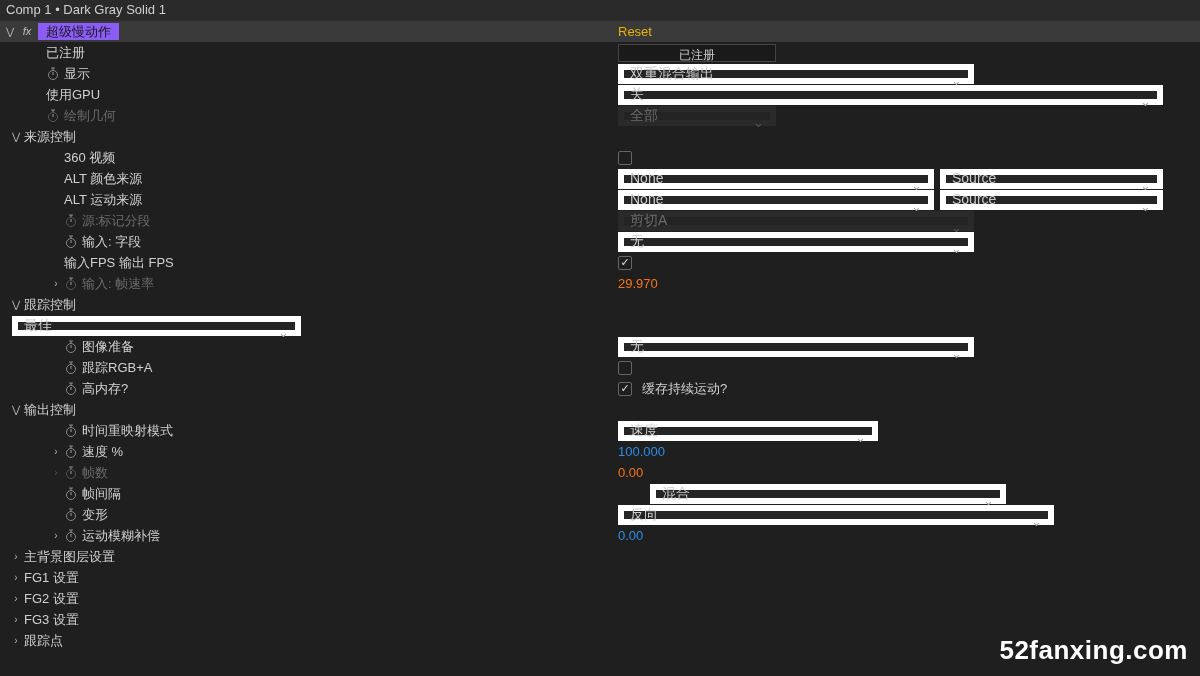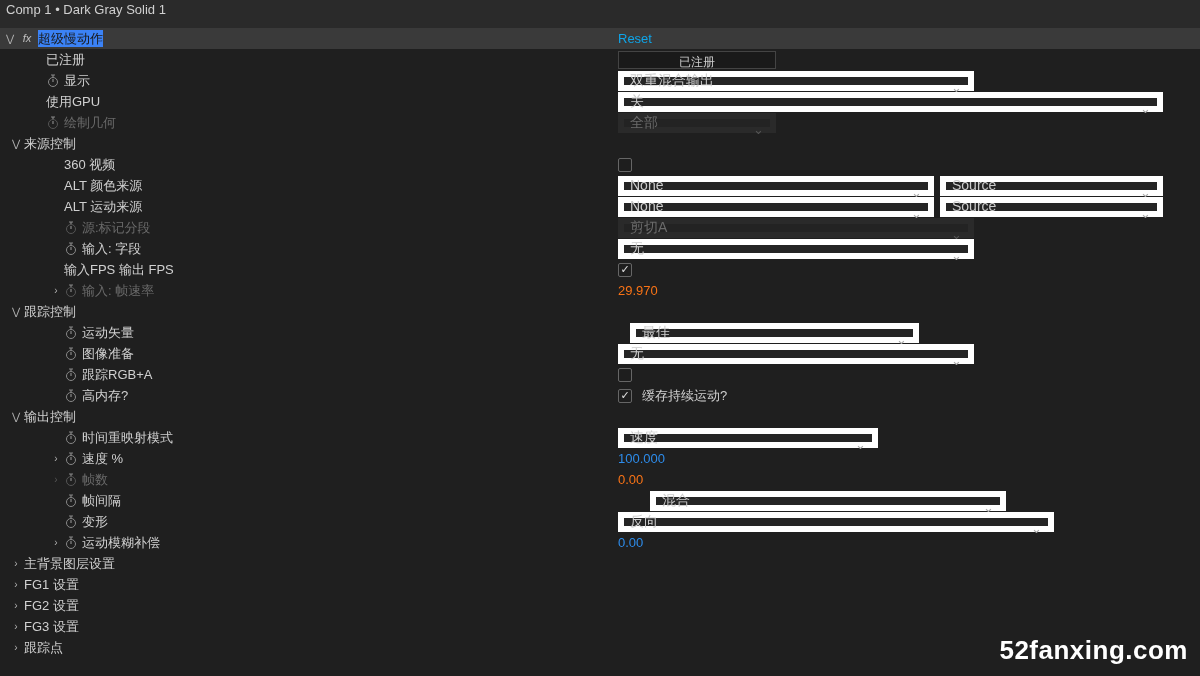--- a/index.html
+++ b/index.html
@@ -11,21 +11,21 @@
   width: 1200px;
   height: 676px;
   overflow: hidden;
   user-select: none;
 }
 .titlebar {
   background: #2a2a2a;
   color: #d0d0d0;
   padding: 2px 6px;
   font-size: 13px;
-  height: 28px;
+  height: 21px;
   line-height: 16px;
 }
 .effect-header {
   display: flex;
   align-items: center;
   background: #3a3a3a;
   height: 21px;
   padding-left: 4px;
 }
 .twirl { 
@@ -40,30 +40,30 @@
 .fx-icon {
   width: 18px;
   height: 14px;
   margin: 0 2px;
   color: #c0c0c0;
   font-style: italic;
   font-size: 11px;
   text-align: center;
 }
 .effect-name-box {
-  background: #3b82f6;
+  background: #8b5cf6;
   color: #1a1a1a;
-  padding: 0 0;
+  padding: 0 8px;
   height: 17px;
   line-height: 17px;
   font-size: 13px;
   margin-right: auto;
 }
 .reset-link {
-  color: #0ea5e9;
+  color: #eab308;
   cursor: pointer;
   position: absolute;
   left: 618px;
 }
 .row {
   display: flex;
   align-items: center;
   height: 21px;
   line-height: 21px;
 }
@@ -336,29 +336,20 @@
 </div>
 
 <div class="row group-header">
   <div class="label-cell indent-1">
     <span class="sub-twirl twirl open"></span>
     <span class="label-text">跟踪控制</span>
   </div>
 </div>
 
 <div class="row">
-  <div class="label-cell indent-3">
-    <span class="stopwatch">
-        <svg width="14" height="14" viewBox="0 0 14 14">
-          <circle cx="7" cy="8" r="4.5" fill="none" stroke="#888"></circle>
-          <path d="M7 3 L7 1 M5 1 L9 1 M7 8 L7 5"></path>
-        </svg>
-      </span>
-    <span class="label-text">运动矢量</span>
-  </div>
   <div class="control-cell">
     <div class="dropdown" style="width:289px;margin-left:12px;">
         <span>最佳</span>
       </div>
   </div>
 </div>
 
 <div class="row">
   <div class="label-cell indent-3">
     <span class="stopwatch">

